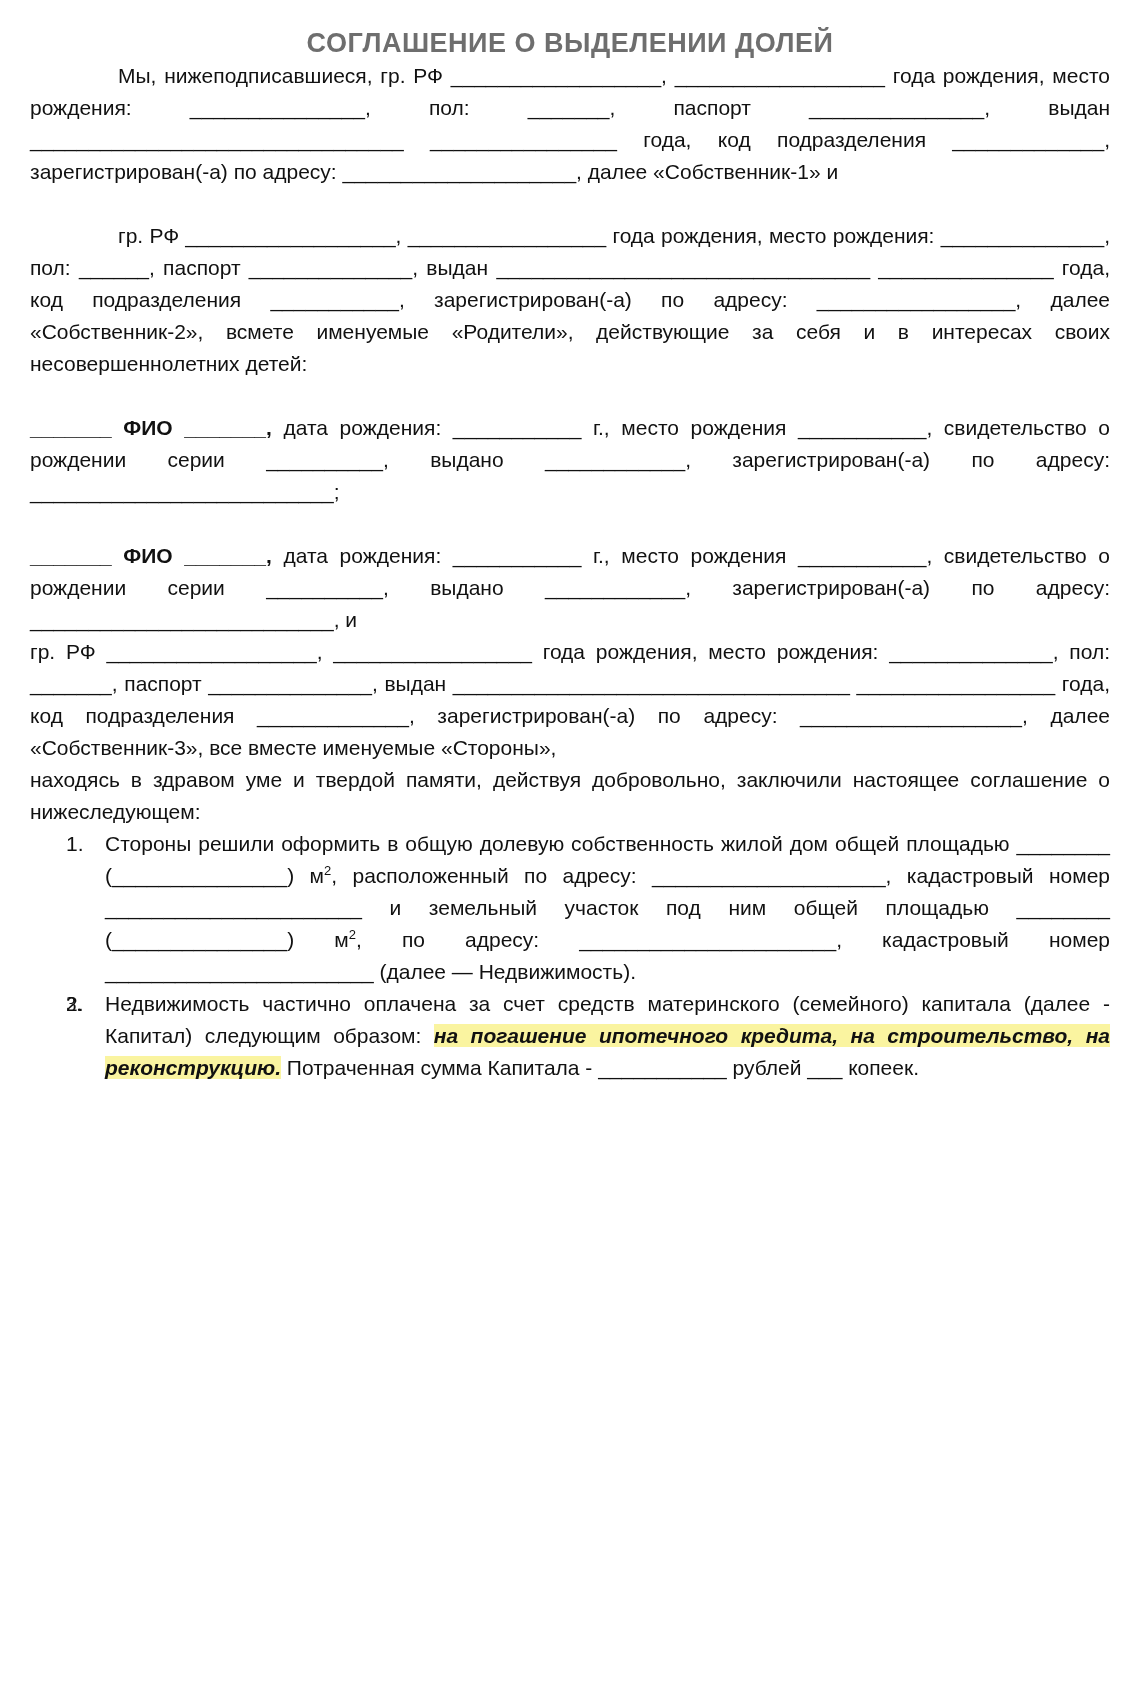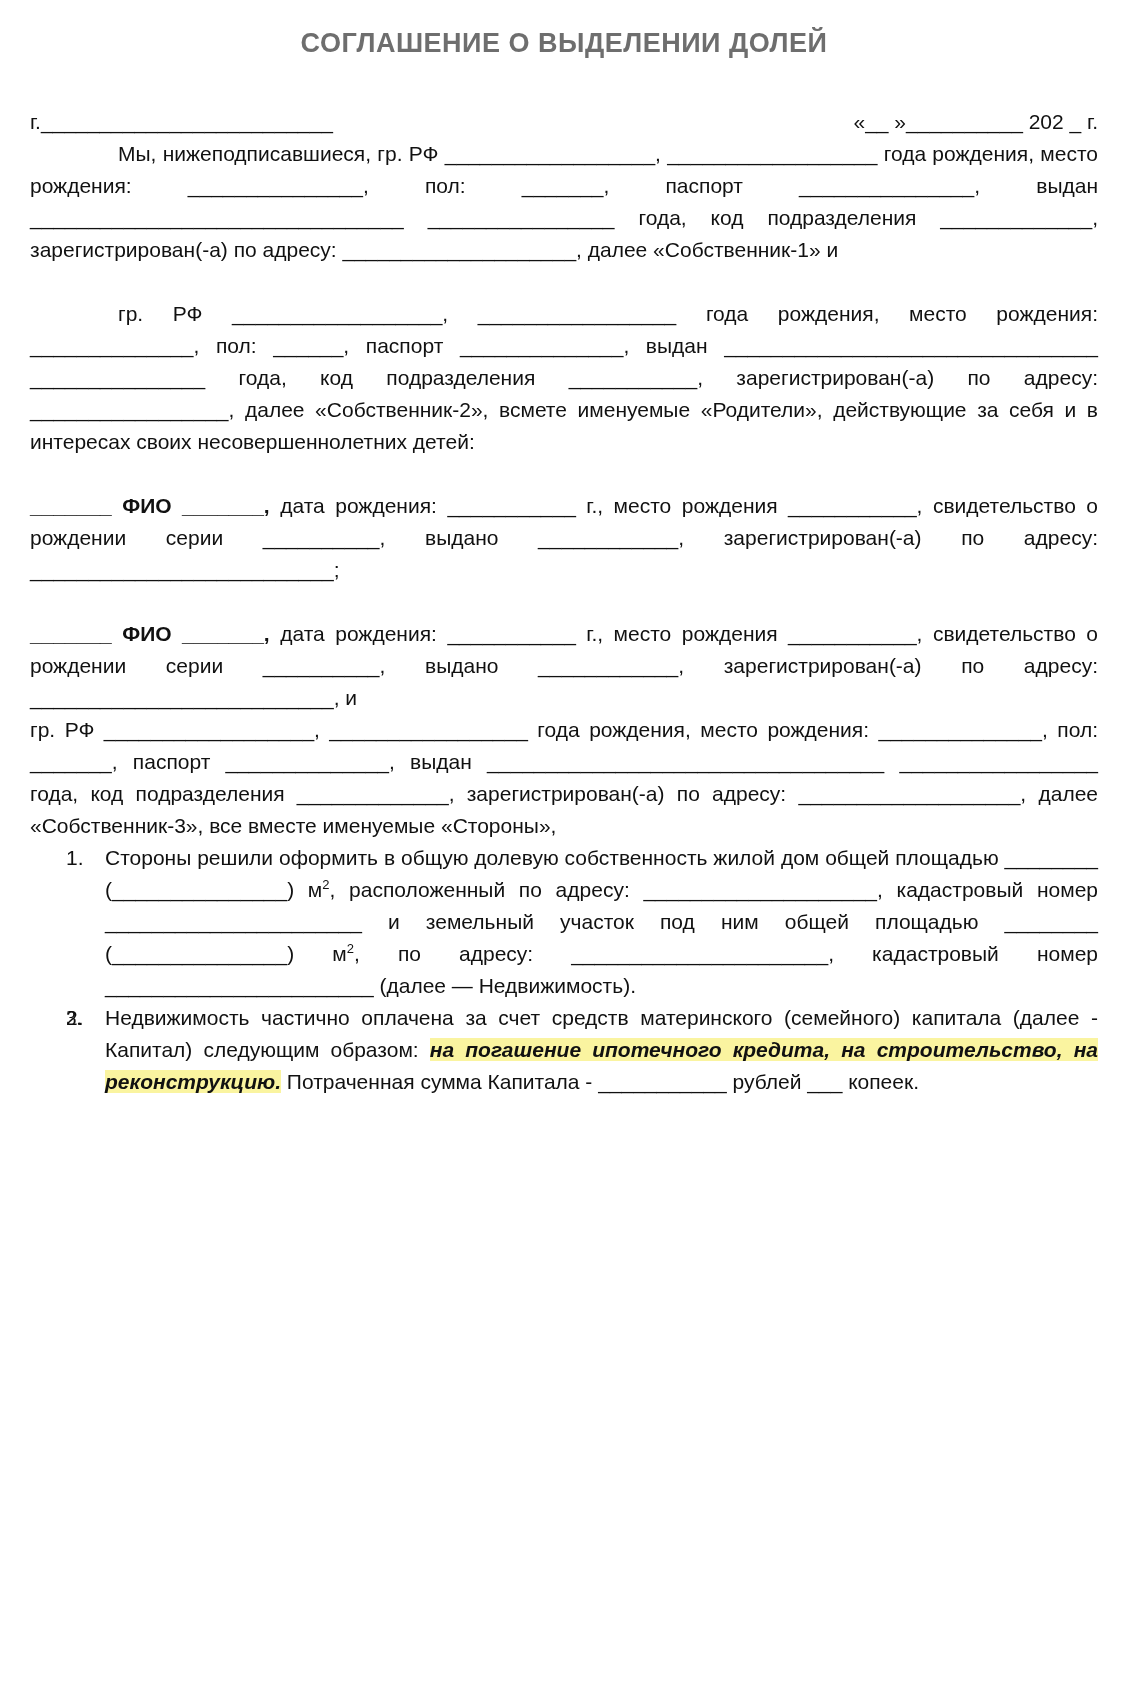--- a/index.html
+++ b/index.html
@@ -12,21 +12,21 @@
     width:1140px;
     min-height:1690px;
     font-family:"Liberation Sans","DejaVu Sans",sans-serif;
     color:var(--text-color);
     -webkit-font-smoothing:antialiased;
   }
   .page{
     box-sizing:border-box;
     width:1140px;
     min-height:1690px;
-    padding:26px 42px 40px 30px;
+    padding:26px 30px 40px 30px;
     background:#ffffff;
   }
   .doc-title{
     margin:0;
     text-align:center;
     font-size:27px;
     font-weight:bold;
     color:var(--title-color);
     letter-spacing:0.5px;
     line-height:34px;
@@ -84,37 +84,34 @@
     font-weight:bold;
   }
 </style>
 </head>
 <body>
 
 <div class="page">
 
   <h1 class="doc-title">СОГЛАШЕНИЕ О ВЫДЕЛЕНИИ ДОЛЕЙ</h1>
 
-  <div class="header-row">
-    <span>г._________________________</span>
-    <span>«__ »__________ 202 _ г.</span>
-  </div>
 
   <div class="body-text">
 
     <p class="doc-par indent first-par">Мы, нижеподписавшиеся, гр. РФ __________________, __________________ года рождения, место рождения: _______________, пол: _______, паспорт _______________, выдан ________________________________ ________________ года, код подразделения _____________, зарегистрирован(-а) по адресу: ____________________, далее «Собственник-1» и</p>
 
     <p class="doc-par indent">гр. РФ __________________, _________________ года рождения, место рождения: ______________, пол: ______, паспорт ______________, выдан ________________________________ _______________ года, код подразделения ___________, зарегистрирован(-а) по адресу: _________________, далее «Собственник-2», всмете именуемые «Родители», действующие за себя и в интересах своих несовершеннолетних детей:</p>
 
     <p class="doc-par"><span class="bold">_______ ФИО _______,</span><span> дата рождения: ___________ г., место рождения ___________, свидетельство о рождении серии __________, выдано ____________, зарегистрирован(-а) по адресу: __________________________;</span></p>
 
     <p class="doc-par no-gap"><span class="bold">_______ ФИО _______,</span><span> дата рождения: ___________ г., место рождения ___________, свидетельство о рождении серии __________, выдано ____________, зарегистрирован(-а) по адресу: __________________________, и</span></p>
 
     <p class="doc-par no-gap">гр. РФ __________________, _________________ года рождения, место рождения: ______________, пол: _______, паспорт ______________, выдан __________________________________ _________________ года, код подразделения _____________, зарегистрирован(-а) по адресу: ___________________, далее «Собственник-3», все вместе именуемые «Стороны»,</p>
 
+    <p class="doc-par no-gap">находясь в здравом уме и твердой памяти, действуя добровольно, заключили настоящее соглашение о нижеследующем:</p>
 
     <div class="list">
 
       <div class="list-item">
         <span class="list-num">1.</span>
         <span>Стороны решили оформить в общую долевую собственность жилой дом общей площадью ________ (_______________) </span><span>м</span><sup class="sqm">2</sup><span>, расположенный по адресу: ____________________, кадастровый номер ______________________ и земельный участок под ним общей площадью ________ (_______________) </span><span>м</span><sup class="sqm">2</sup><span>, по адресу: ______________________, кадастровый номер _______________________ (далее — Недвижимость).</span>
       </div>
 
       <div class="list-item">
         <span class="list-num">2.</span>

